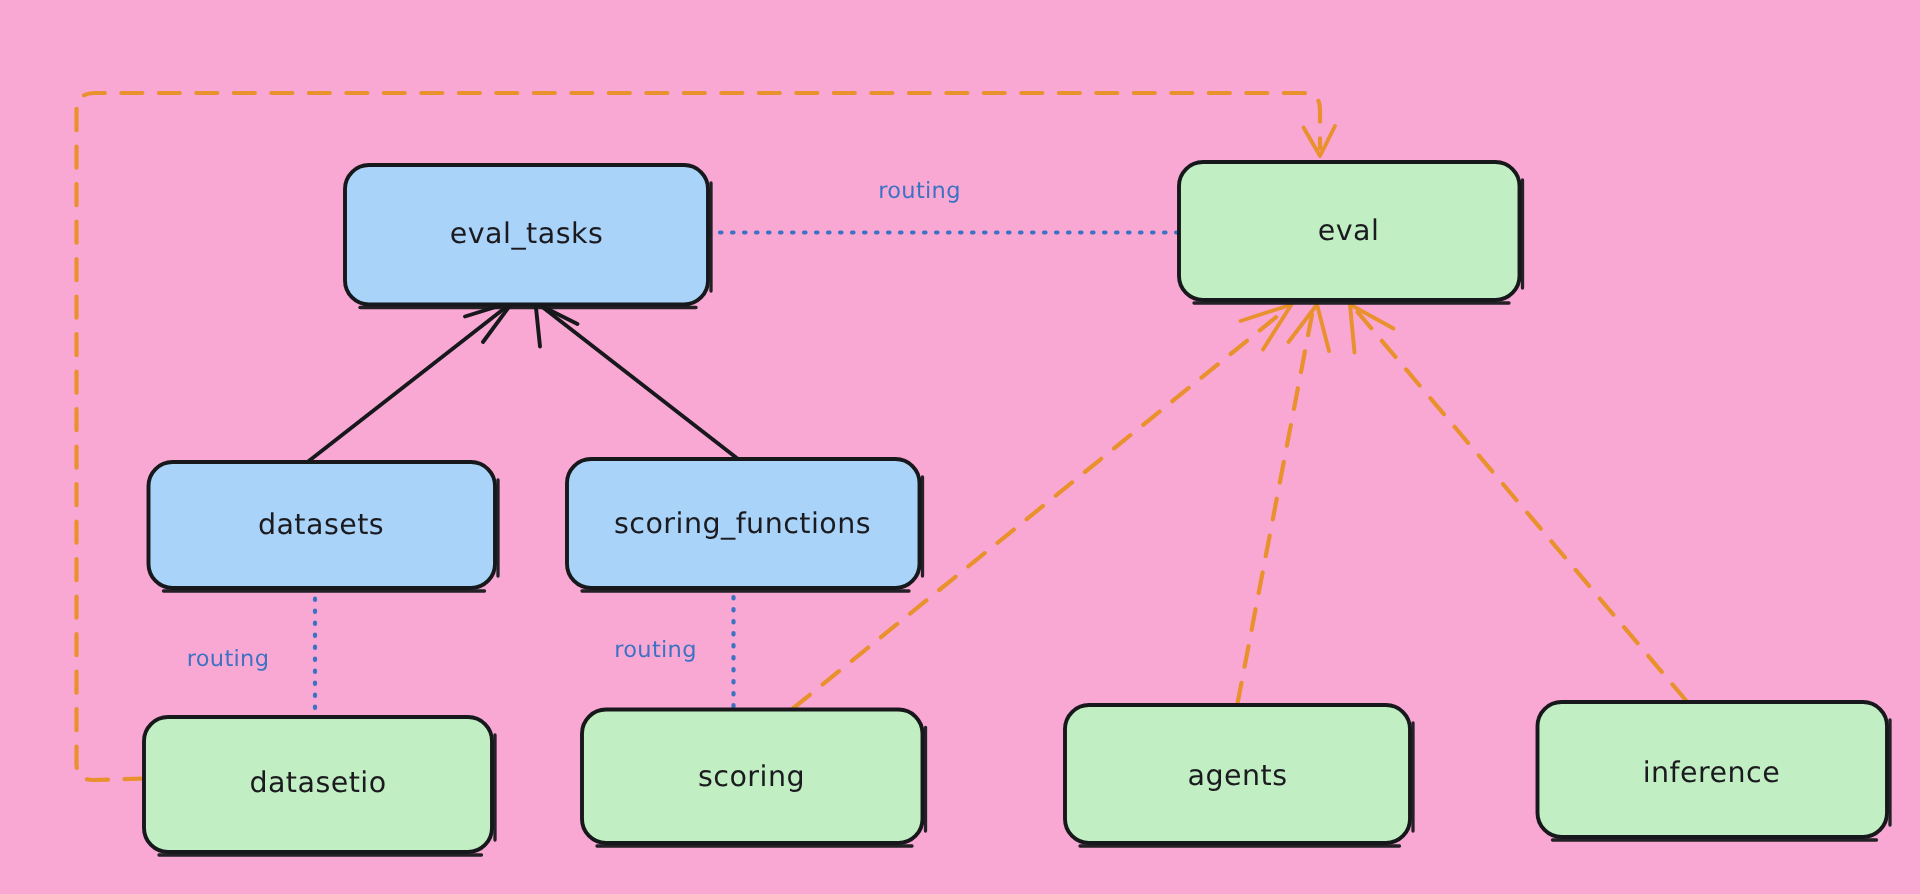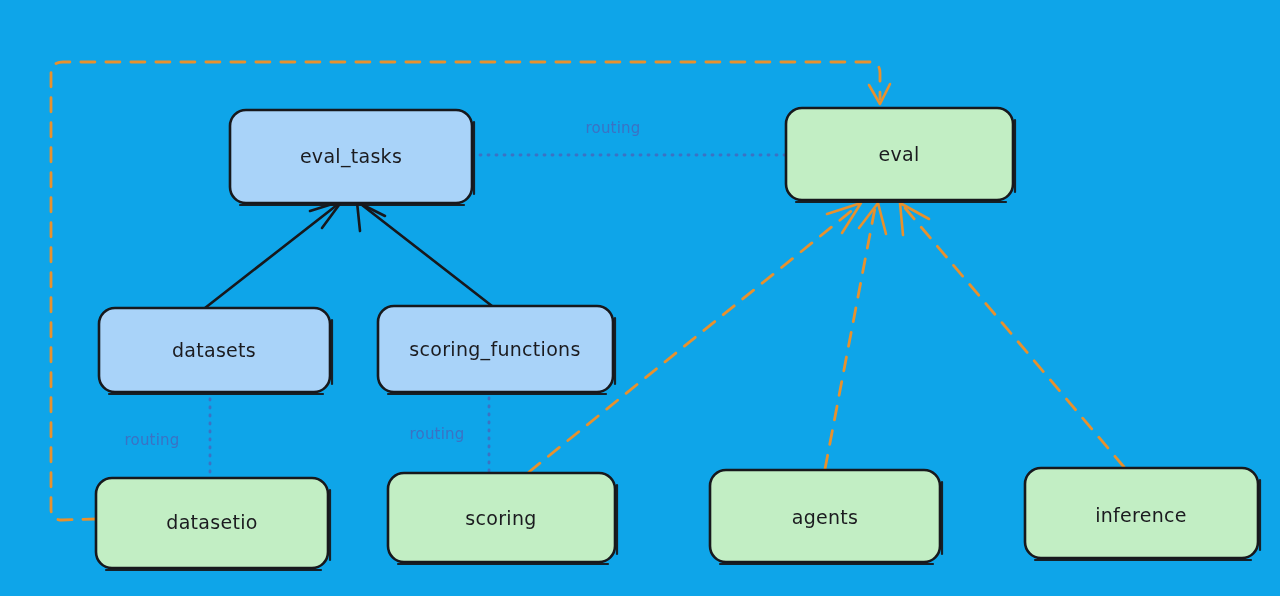--- a/index.html
+++ b/index.html
@@ -11,21 +11,21 @@
   body {
     width: 1280px;
     height: 596px;
     overflow: hidden;
     font-family: "DejaVu Sans", sans-serif;
   }
   #diagram-root {
     position: relative;
     width: 1280px;
     height: 596px;
-    background: #0ea5e9;
+    background: #f9a8d4;
   }
   svg.canvas {
     position: absolute;
     left: 0;
     top: 0;
     width: 1280px;
     height: 596px;
   }
   .node-label {
     font-family: "DejaVu Sans", sans-serif;

